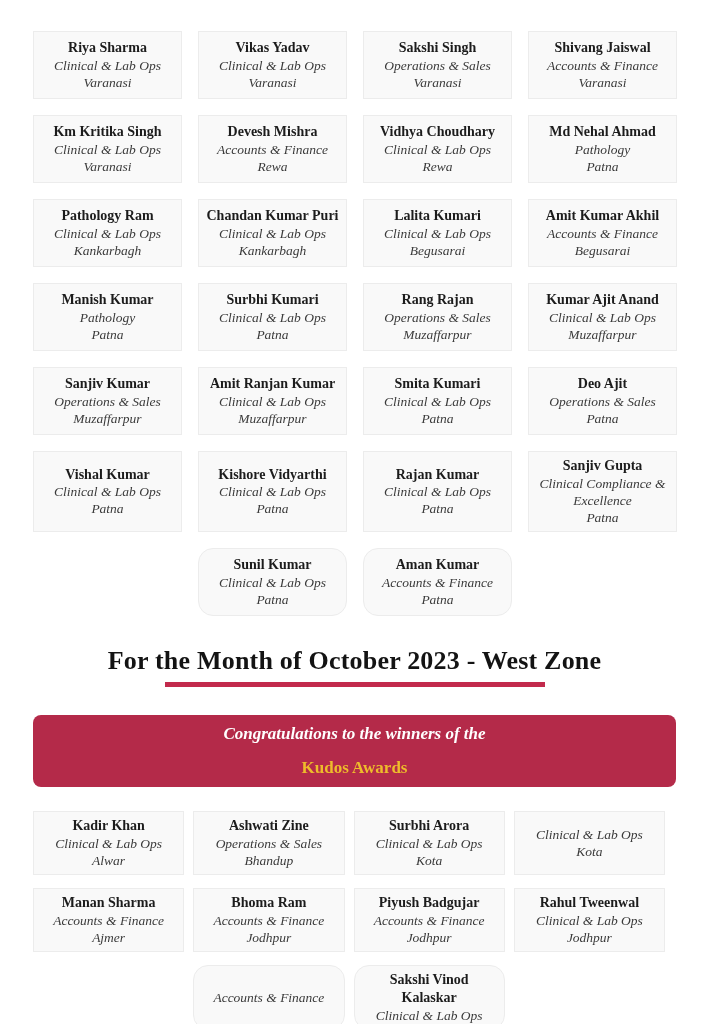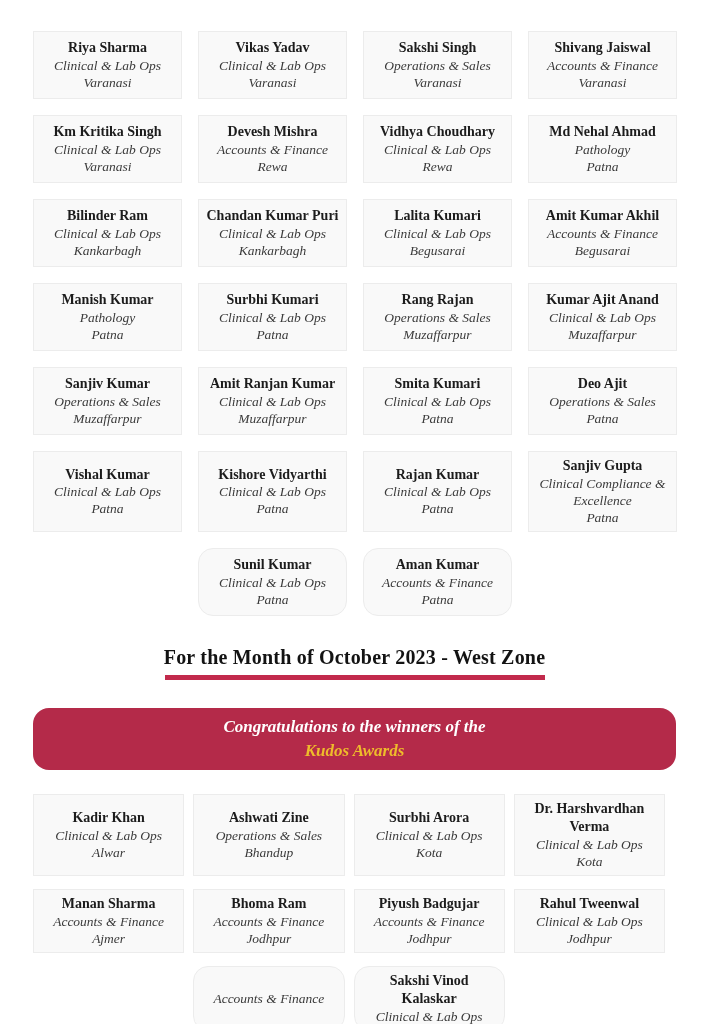--- a/index.html
+++ b/index.html
@@ -46,53 +46,52 @@
     font-style: italic;
     font-size: 13.5px;
     line-height: 1.26;
     color: #3a3a3a;
   }
   .col2 { grid-column: 2; border-radius: 15px; }
   .col3 { grid-column: 3; border-radius: 15px; }
   .heading {
     margin-top: 30px;
     text-align: center;
-    font-size: 20px;
+    font-size: 26px;
     font-weight: 700;
     color: #131313;
     letter-spacing: 0.2px;
     line-height: 1.15;
   }
   .heading-underline {
     width: 380px;
     height: 5px;
     background: #c22a4c;
     margin: 6px auto 0;
   }
   .banner {
     margin: 28px 33px 0;
     background: #b42a49;
-    border-radius: 16px;
+    border-radius: 8px;
     padding: 8px 10px 9px;
     text-align: center;
   }
   .banner-line1 {
     color: #ffffff;
     font-style: italic;
     font-weight: 700;
     font-size: 17px;
     line-height: 1.25;
   }
   .banner-line2 {
     color: #eebc2b;
-    font-style: italic;
     font-weight: 700;
     font-size: 17px;
     line-height: 1.25;
-    margin-top: 3px;
+    margin-top: 13px;
   }
 </style>
 </head>
 <body>
 
 <div class="grid grid-top">
   <div class="card">
     <div class="name">Riya Sharma</div>
     <div class="dept">Clinical &amp; Lab Ops</div>
     <div class="city">Varanasi</div>
@@ -126,21 +125,21 @@
     <div class="name">Vidhya Choudhary</div>
     <div class="dept">Clinical &amp; Lab Ops</div>
     <div class="city">Rewa</div>
   </div>
   <div class="card">
     <div class="name">Md Nehal Ahmad</div>
     <div class="dept">Pathology</div>
     <div class="city">Patna</div>
   </div>
   <div class="card">
-    <div class="name">Bilinder Ram</div>
+    <div class="name">Pathology Ram</div>
     <div class="dept">Clinical &amp; Lab Ops</div>
     <div class="city">Kankarbagh</div>
   </div>
   <div class="card">
     <div class="name">Chandan Kumar Puri</div>
     <div class="dept">Clinical &amp; Lab Ops</div>
     <div class="city">Kankarbagh</div>
   </div>
   <div class="card">
     <div class="name">Lalita Kumari</div>
@@ -242,21 +241,20 @@
     <div class="name">Ashwati Zine</div>
     <div class="dept">Operations &amp; Sales</div>
     <div class="city">Bhandup</div>
   </div>
   <div class="card">
     <div class="name">Surbhi Arora</div>
     <div class="dept">Clinical &amp; Lab Ops</div>
     <div class="city">Kota</div>
   </div>
   <div class="card">
-    <div class="name">Dr. Harshvardhan Verma</div>
     <div class="dept">Clinical &amp; Lab Ops</div>
     <div class="city">Kota</div>
   </div>
   <div class="card">
     <div class="name">Manan Sharma</div>
     <div class="dept">Accounts &amp; Finance</div>
     <div class="city">Ajmer</div>
   </div>
   <div class="card">
     <div class="name">Bhoma Ram</div>

